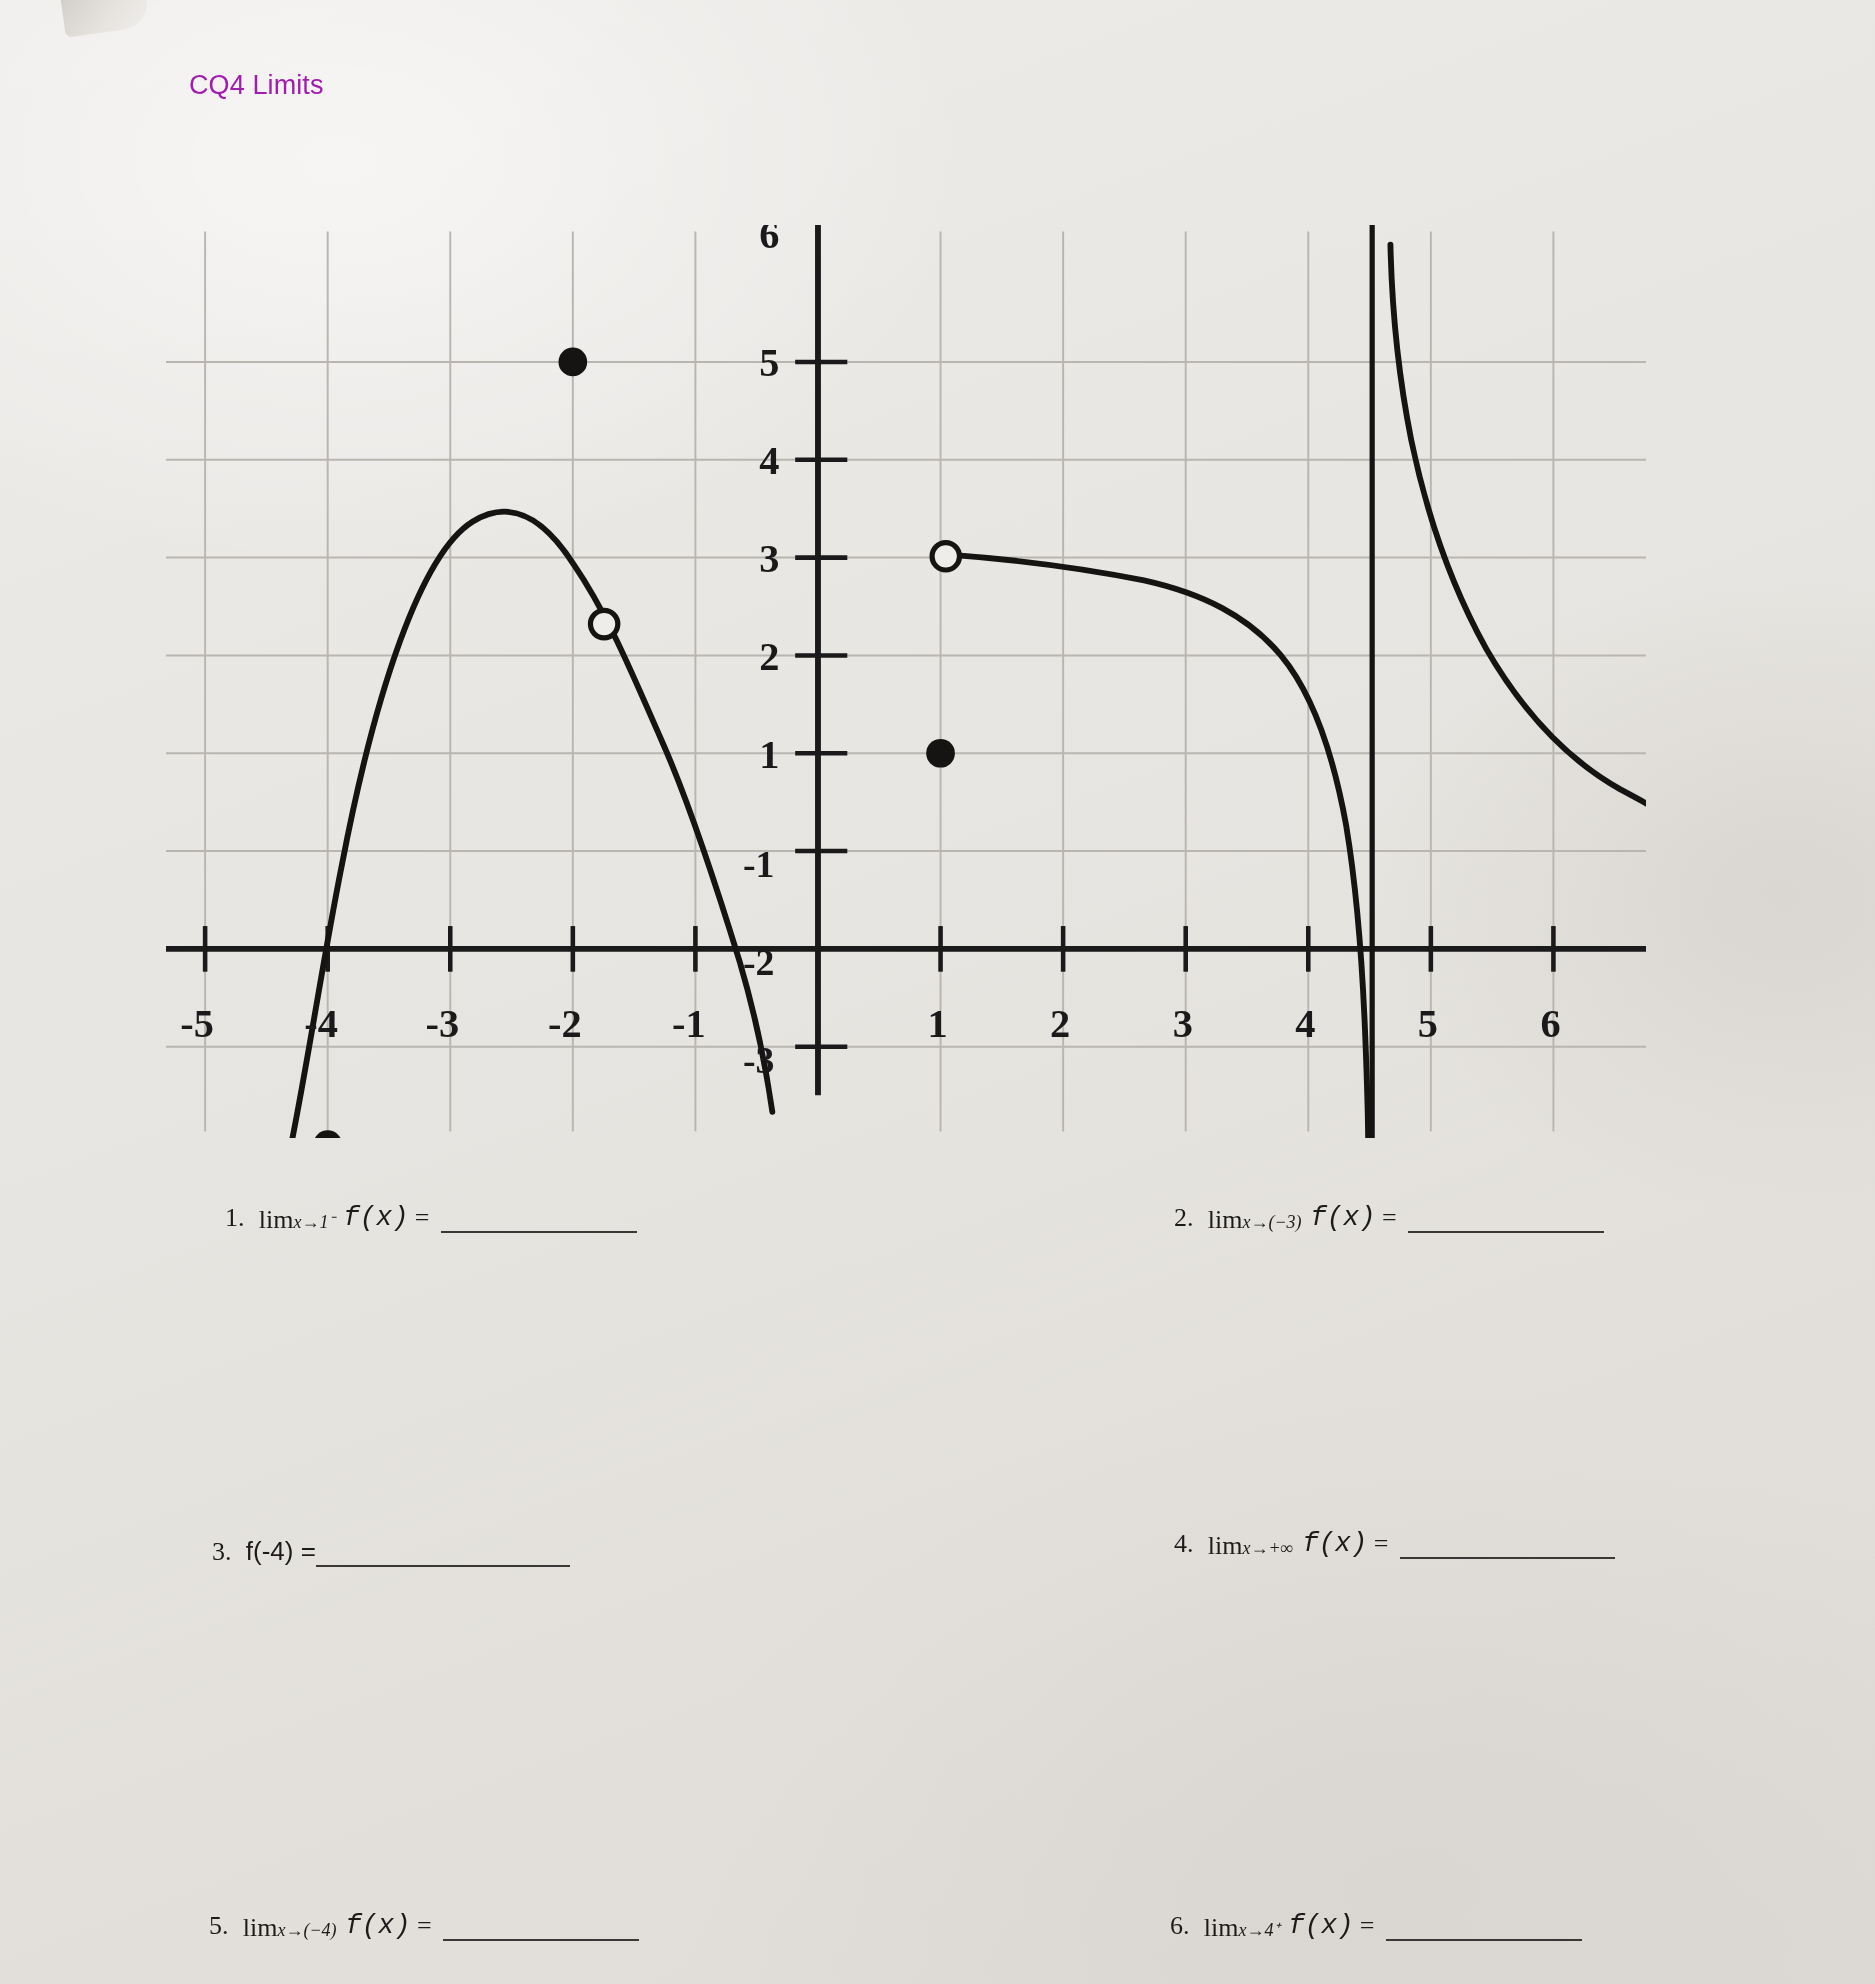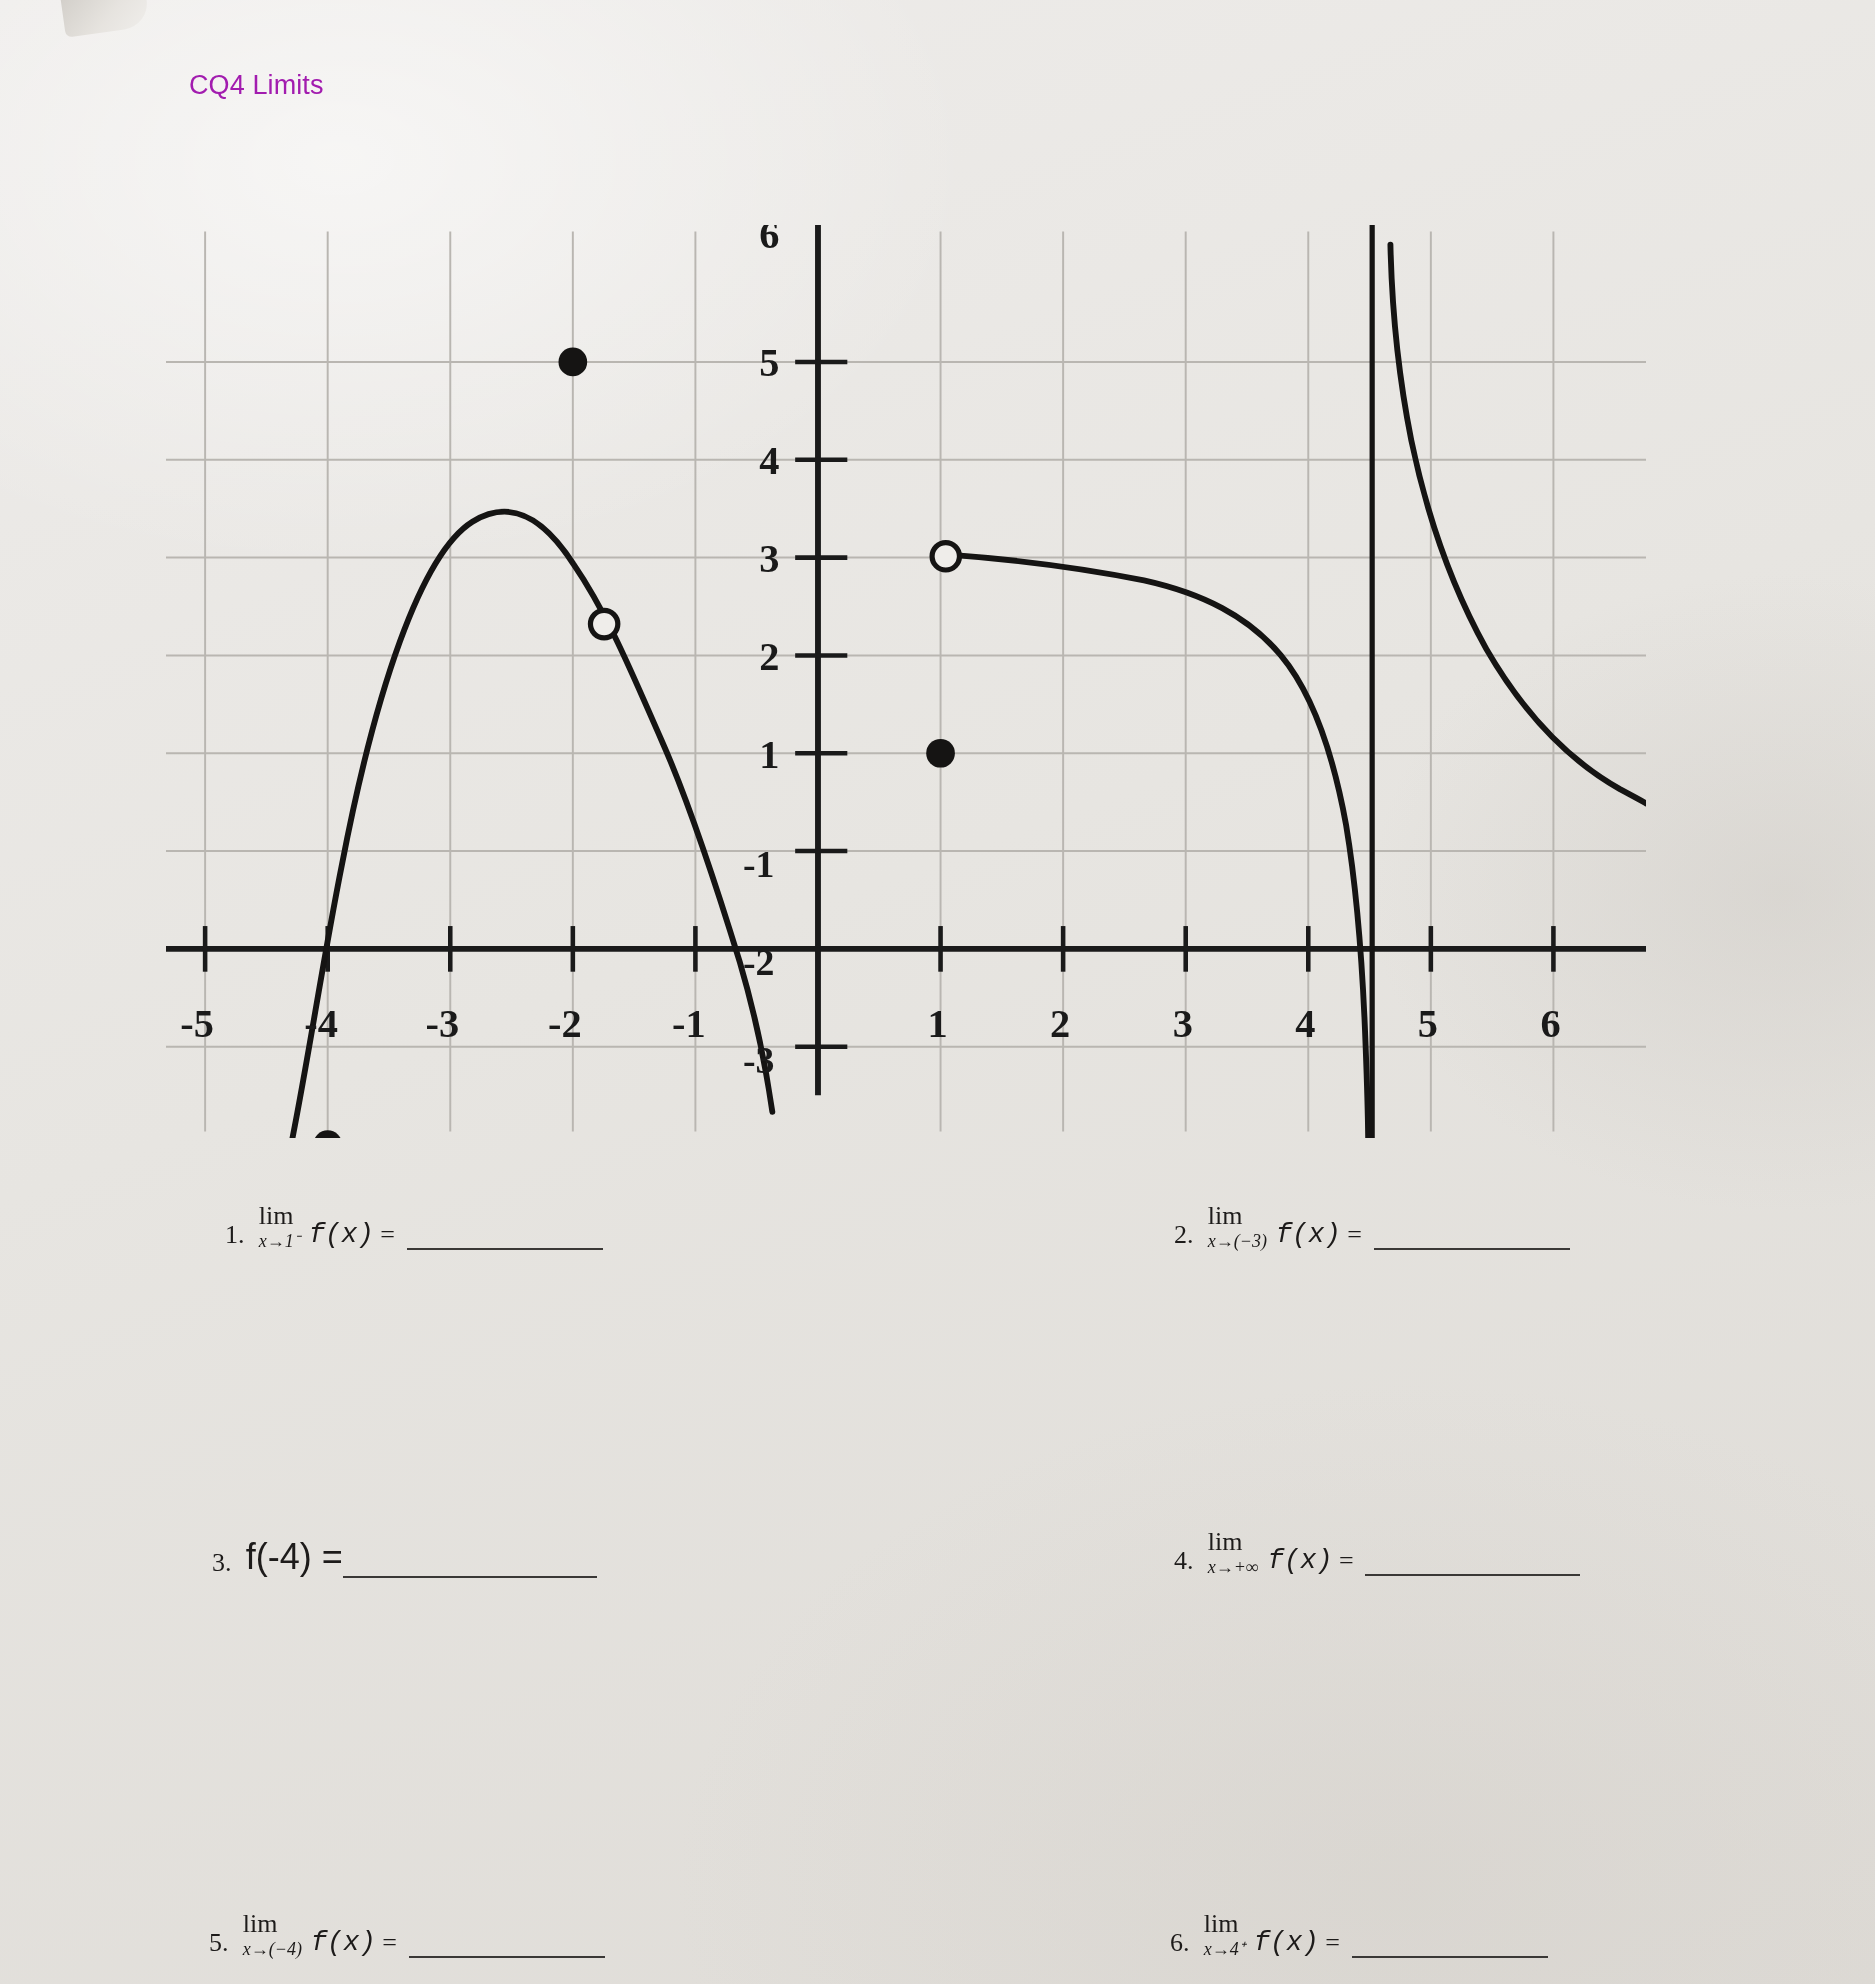--- a/index.html
+++ b/index.html
@@ -60,21 +60,22 @@
     color: #1d1b1a;
     white-space: nowrap;
   }
   .qnum {
     font-size: 26px;
     font-family: "Liberation Serif", serif;
     margin-right: 14.3px;
   }
   .limstack {
     display: inline-flex;
-    flex-direction: column;
+    flex-direction: row;
+    align-items: center;
     margin-right: 9px;
     line-height: 1;
   }
   .limword {
     font-size: 26px;
     font-family: "Liberation Serif", serif;
   }
   .limsub {
     font-size: 18px;
     font-family: "Liberation Serif", serif;
@@ -92,21 +93,21 @@
     font-family: "Liberation Serif", serif;
     margin-right: 11.7px;
   }
   .blank {
     display: inline-block;
     width: 196px;
     border-bottom: 2px solid #3a3836;
     height: 22px;
   }
   .plainlabel {
-    font-size: 36px;
+    font-size: 26px;
     font-family: "Liberation Sans", sans-serif;
   }
   .q1 { left: 225px; top: 1203px; }
   .q2 { left: 1174px; top: 1203px; }
   .q3 { left: 212px; top: 1536px; }
   .q4 { left: 1174px; top: 1529px; }
   .q5 { left: 209px; top: 1911px; }
   .q6 { left: 1170px; top: 1911px; }
   .q3 .blank { width: 254px; }
   .q4 .blank { width: 215px; }

